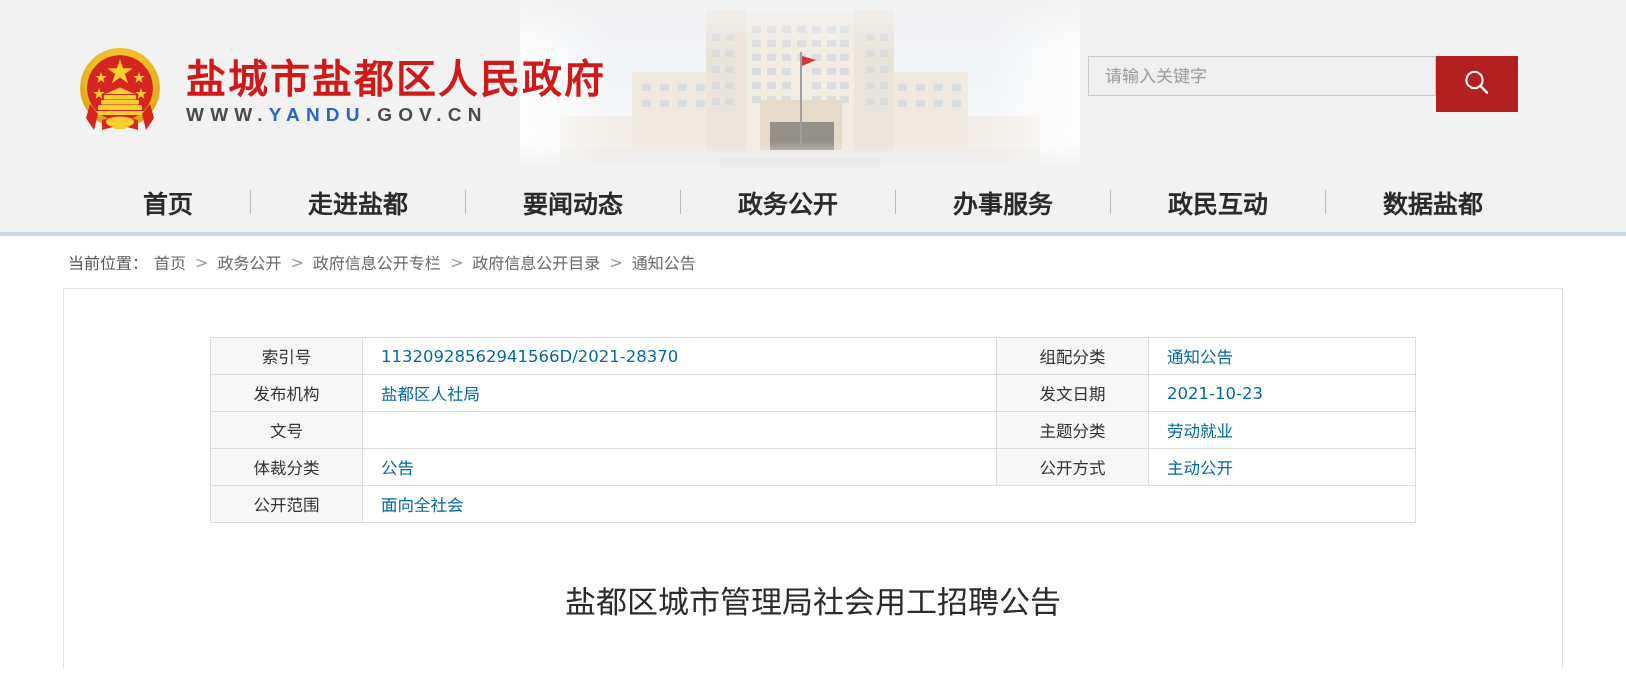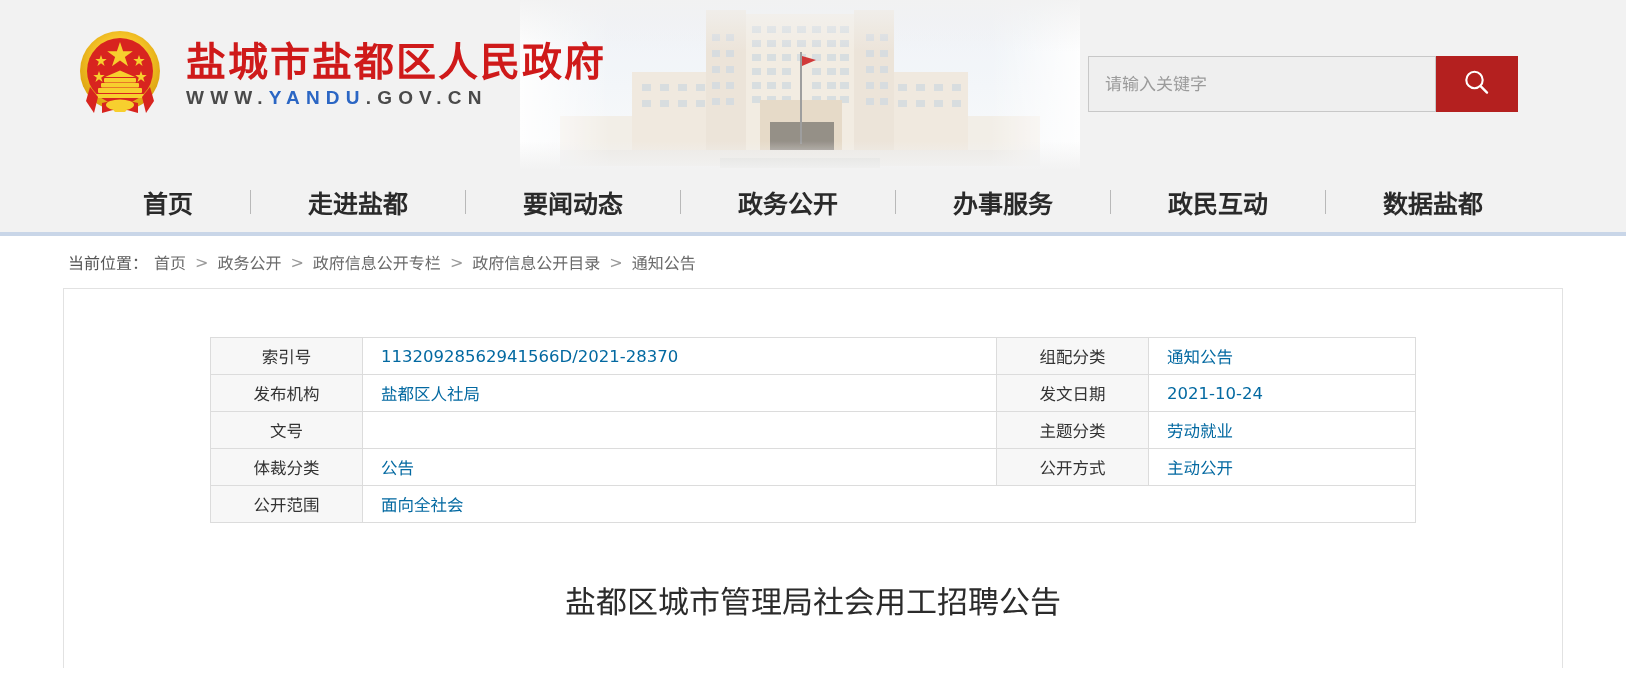--- a/index.html
+++ b/index.html
@@ -27,21 +27,21 @@
     left: 520px;
     top: 0;
     width: 560px;
     height: 172px;
     opacity: 0.95;
   }
 
   .logo-block {
     position: absolute;
     left: 68px;
-    top: 21px;
+    top: 38px;
     display: flex;
     align-items: center;
     z-index: 5;
   }
 
   .emblem {
     width: 104px;
     height: 104px;
     position: relative;
     flex: none;
@@ -78,21 +78,21 @@
   .search-wrap {
     position: absolute;
     left: 1088px;
     top: 56px;
     display: flex;
     z-index: 6;
   }
 
   .search-input {
     width: 348px;
-    height: 56px;
+    height: 40px;
     border: 1px solid #c8c8c8;
     background: #efefef;
     padding: 0 16px;
     font-size: 17px;
     color: #333;
     outline: none;
     font-family: "DejaVu Sans", "Liberation Sans", sans-serif;
   }
   .search-input::placeholder { color: #9b9b9b; }
 
@@ -455,21 +455,21 @@
       <tr>
         <td class="k">索引号</td>
         <td class="v">11320928562941566D/2021-28370</td>
         <td class="k">组配分类</td>
         <td class="v">通知公告</td>
       </tr>
       <tr>
         <td class="k">发布机构</td>
         <td class="v">盐都区人社局</td>
         <td class="k">发文日期</td>
-        <td class="v">2021-10-24</td>
+        <td class="v">2021-10-23</td>
       </tr>
       <tr>
         <td class="k">文号</td>
         <td class="v"></td>
         <td class="k">主题分类</td>
         <td class="v">劳动就业</td>
       </tr>
       <tr>
         <td class="k">体裁分类</td>
         <td class="v">公告</td>

